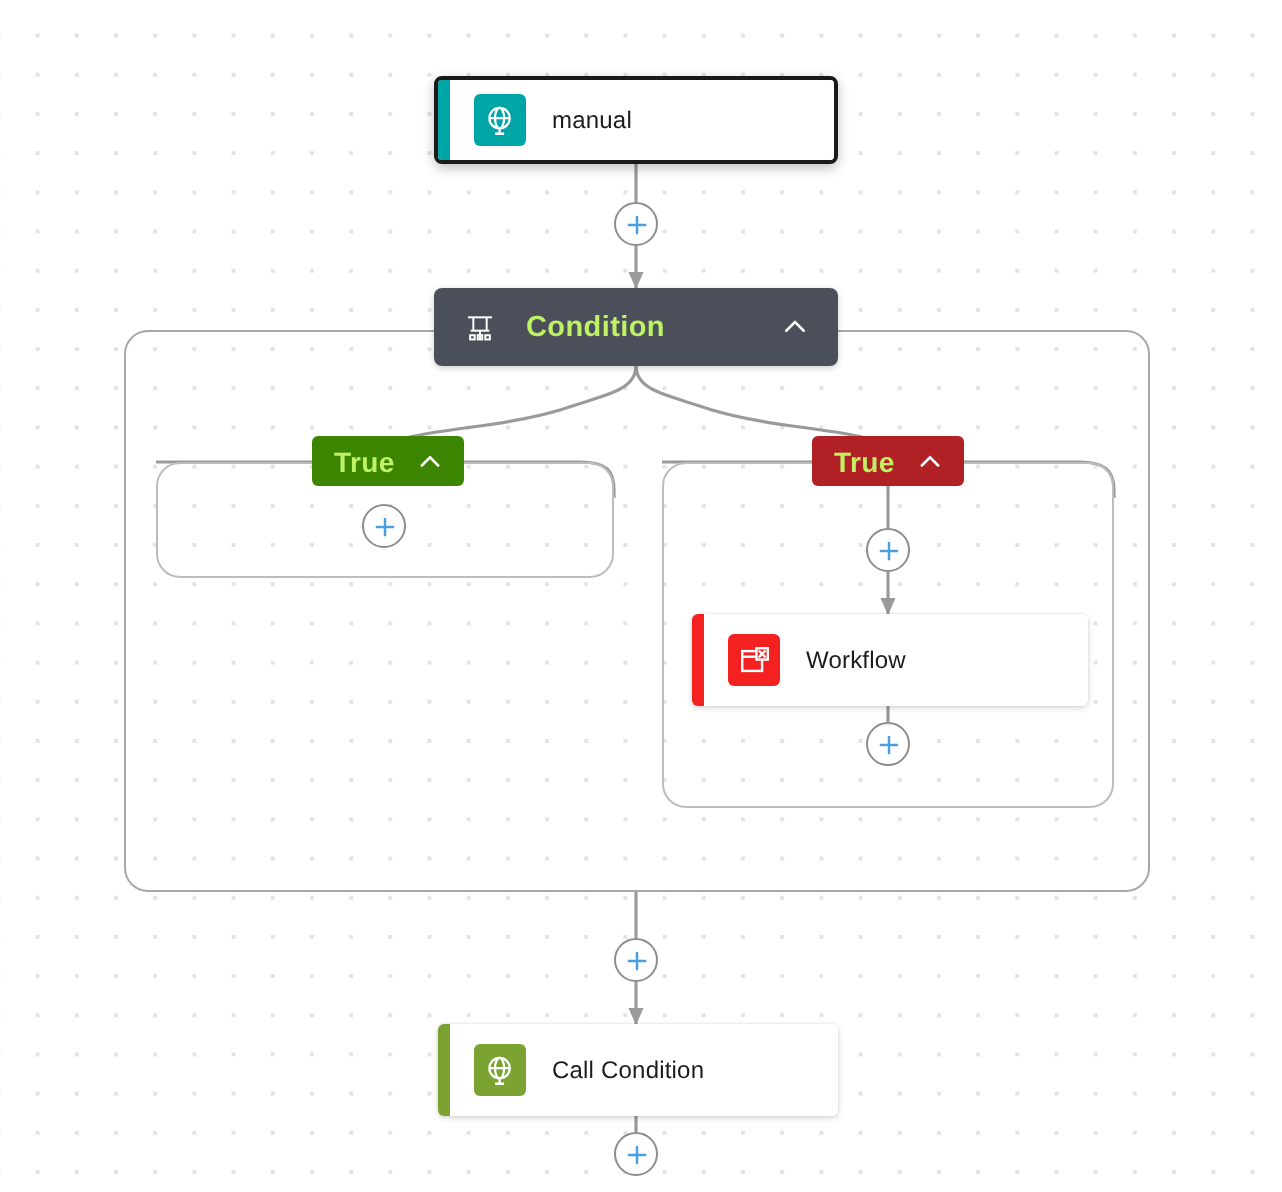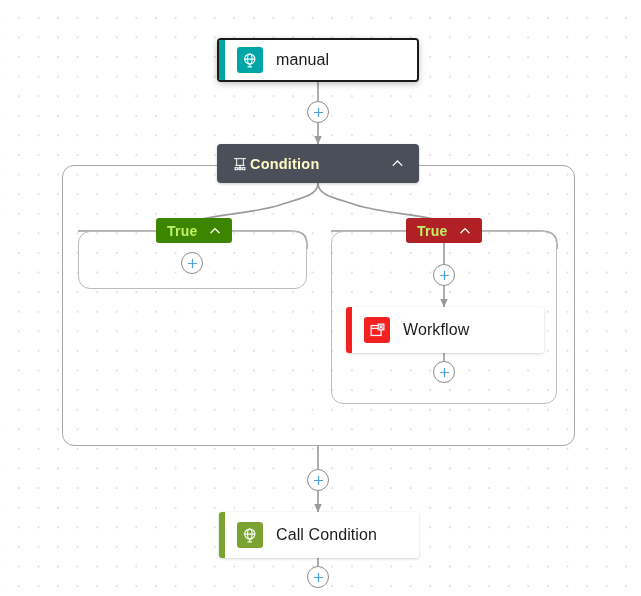--- a/index.html
+++ b/index.html
@@ -81,21 +81,21 @@
     width: 26px;
     height: 26px;
     border-radius: 3px;
     flex: 0 0 26px;
     display: flex;
     align-items: center;
     justify-content: center;
   }
   .node .node-label {
     margin-left: 13px;
-    font-size: 16px;
+    font-size: 12px;
     color: #1c1c1c;
     letter-spacing: 0.1px;
     white-space: nowrap;
   }
 
   
   .cond-header {
     position: absolute;
     box-sizing: border-box;
     background: #4a4f5a;
@@ -104,21 +104,22 @@
     align-items: center;
     padding: 0 12px 0 13px;
     box-shadow: 0 1px 3px rgba(0,0,0,0.2);
   }
   .cond-header .cond-icon {
     width: 20px; height: 20px;
     flex: 0 0 20px;
     display:flex; align-items:center; justify-content:center;
   }
   .cond-header .cond-title {
-    color: #fef9c3;
+    margin-left: 13px;
+    color: #bef264;
     font-size: 14.5px;
     font-weight: bold;
     letter-spacing: 0.2px;
     white-space: nowrap;
   }
   .cond-header .chev {
     margin-left: auto;
     width: 20px; height: 20px;
     display:flex; align-items:center; justify-content:center;
   }

